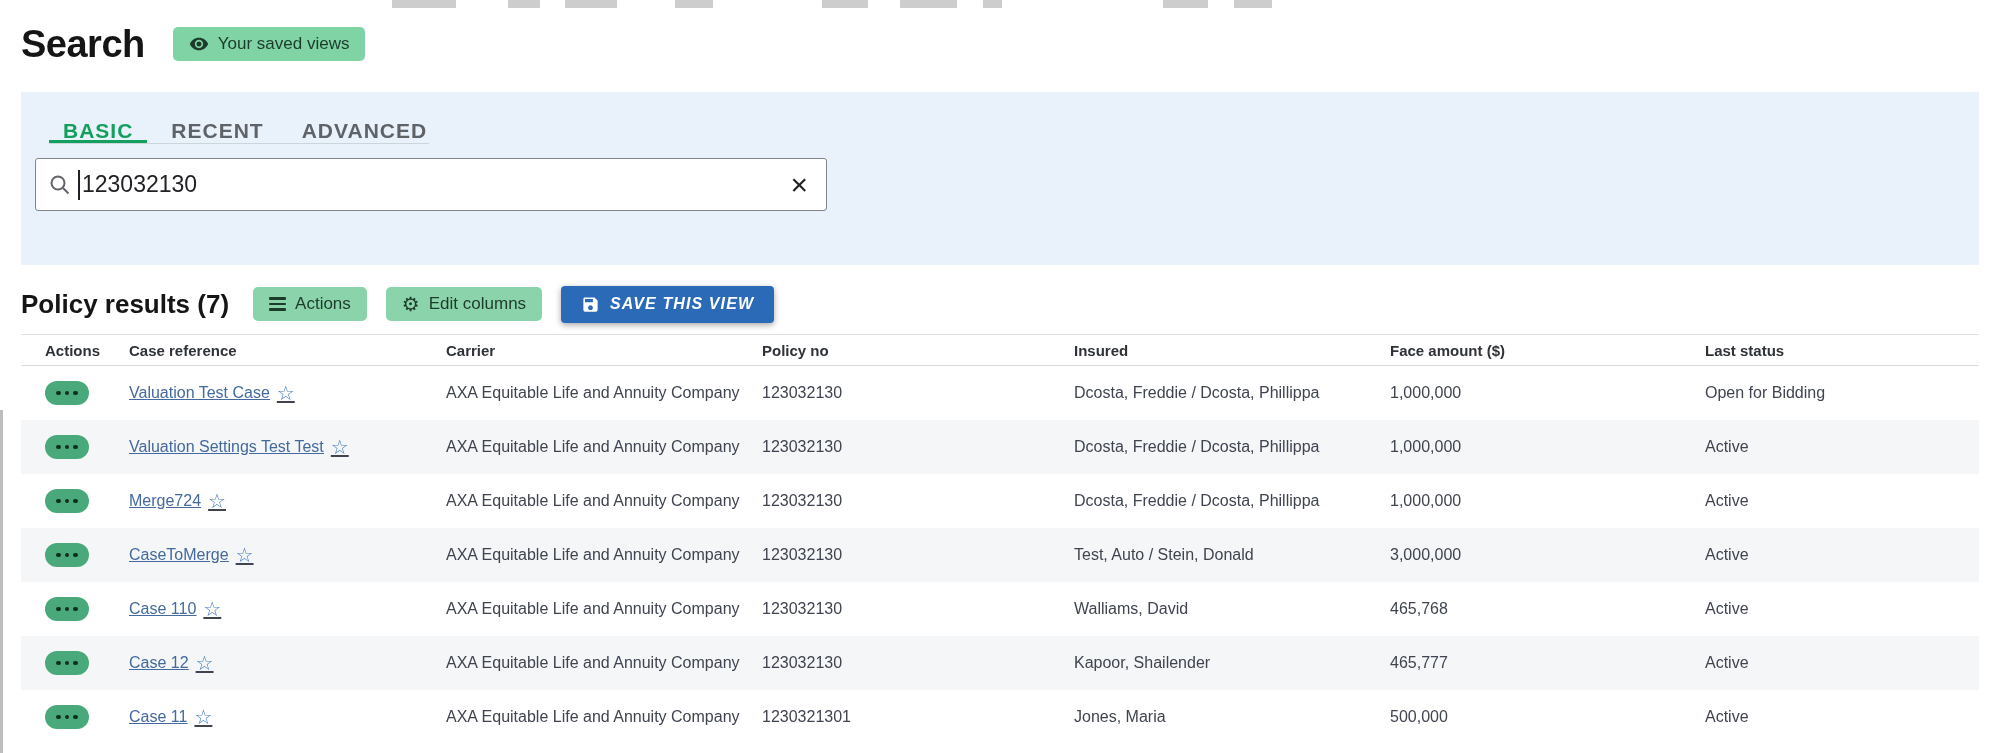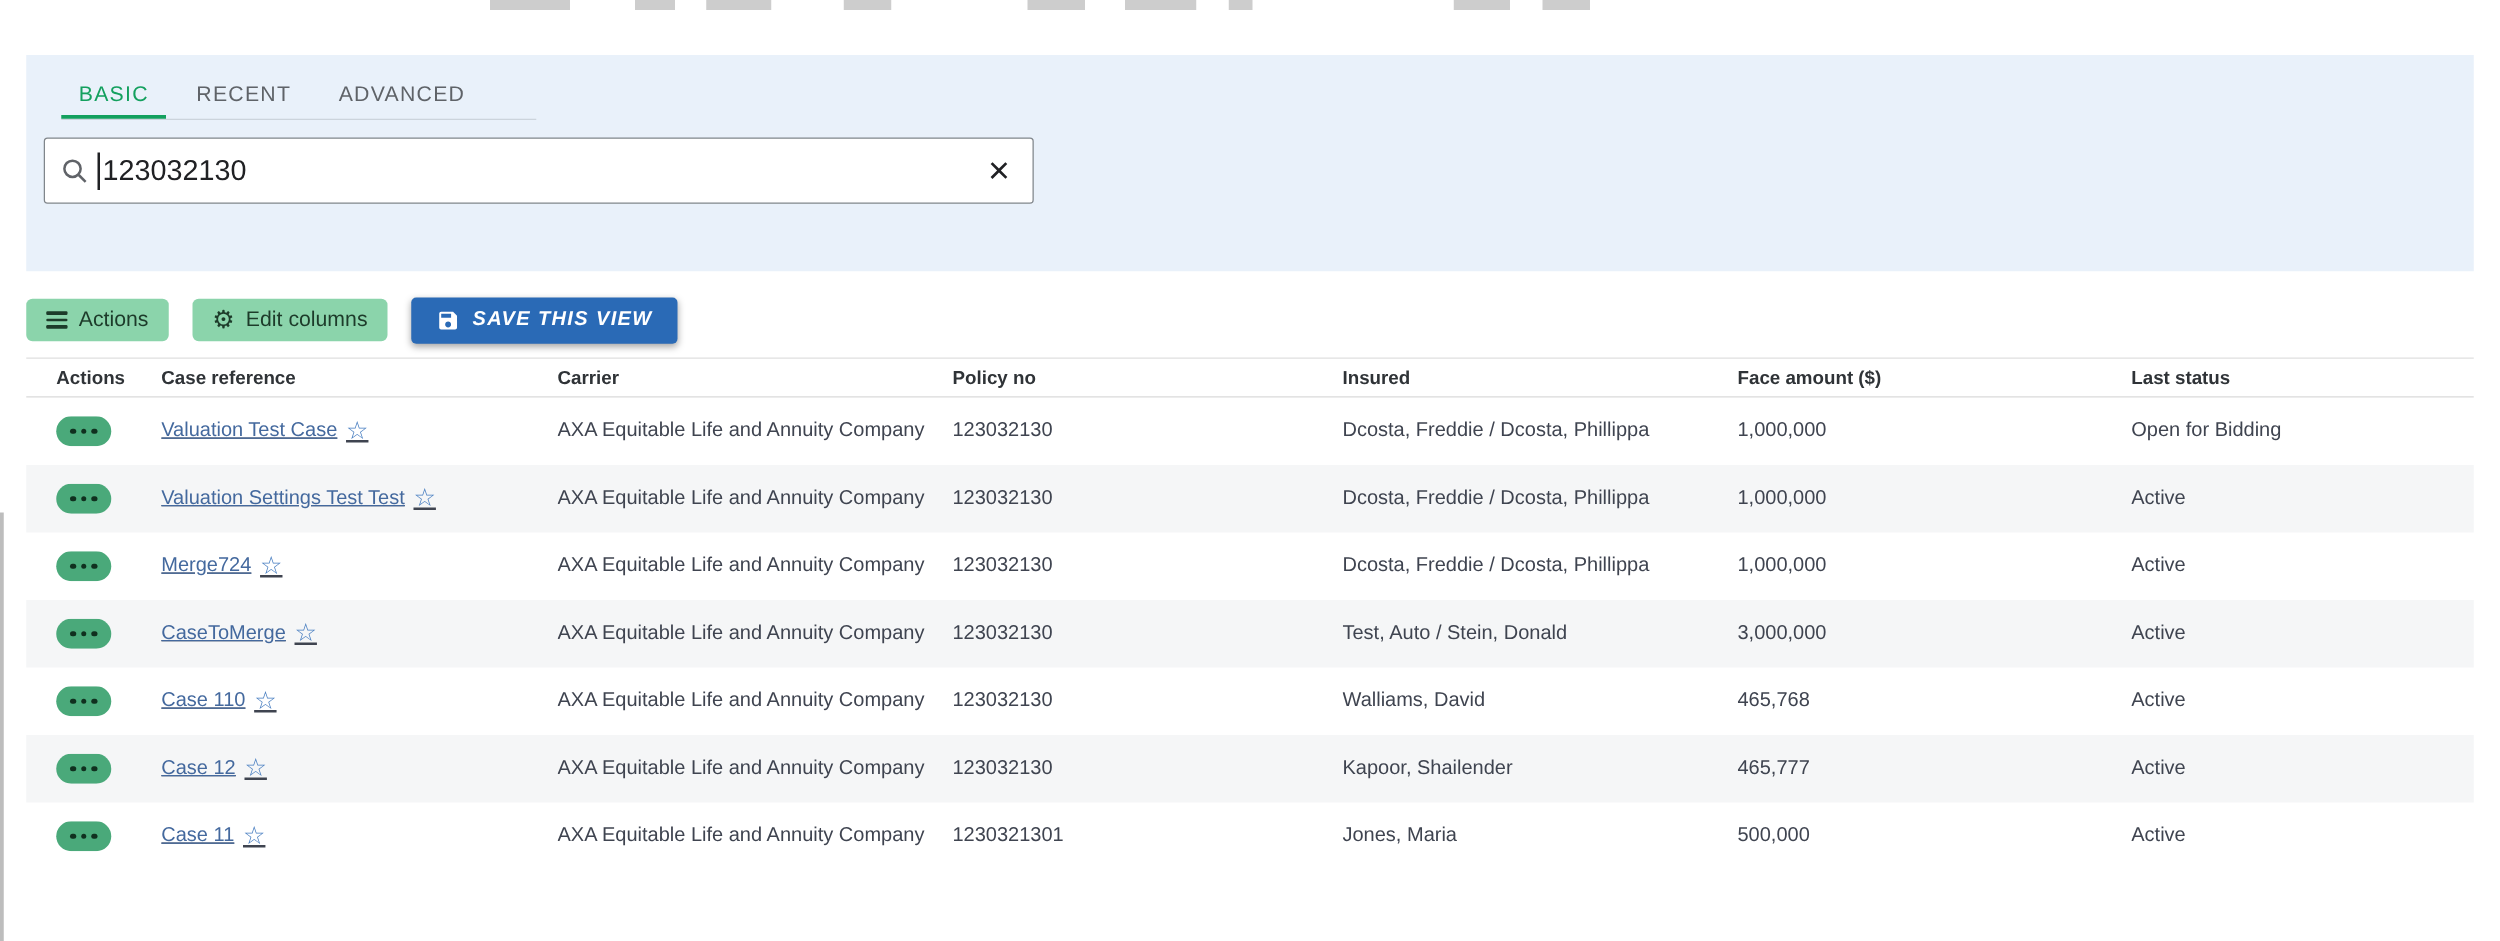--- a/index.html
+++ b/index.html
@@ -23,22 +23,22 @@
 
   .mint-pill { display:inline-flex; align-items:center; gap:9px; background:#8bd4ab; border:none;
     border-radius:5px; height:34px; padding:0 16px; font-family:inherit; font-size:17px;
     color:#1d3b2a; cursor:pointer; white-space:nowrap; }
   .saved-views { background:#7fd3a5; }
 
   
   .search-panel { margin-top:24px; width:1958px; height:173px; background:#e9f1fa; padding:12px 14px 0 14px; }
   .tabs { display:flex; align-items:stretch; height:40px; width:380px; margin-left:14px;
     border-bottom:1px solid #ccd4dc; }
-  .tab { display:flex; align-items:center; padding:0 14px; margin-right:10px; font-size:17px;
-    font-weight:400; letter-spacing:1px; color:#5f6368; cursor:pointer; }
+  .tab { display:flex; align-items:flex-end; padding:0 14px; margin-right:10px; font-size:21px;
+    font-weight:700; letter-spacing:1px; color:#5f6368; cursor:pointer; }
   .tab.active { color:#13a05e; box-shadow:inset 0 -3px 0 #13a05e; }
 
   .search-box { margin-top:14px; width:792px; height:53px; background:#fff; border:1px solid #80868b;
     border-radius:3px; display:flex; align-items:center; padding:0 10px 0 12px; }
   .magnifier { flex:0 0 auto; margin-right:6px; }
   .caret { width:2px; height:30px; background:#202124; margin-right:2px; }
   .query { font-size:23px; color:#202124; }
   .sb-spacer { flex:1; }
   .scope-btn { display:inline-flex; align-items:center; gap:7px; background:#27a061; border:none;
     border-radius:4px; height:37px; padding:0 14px; font-family:inherit; font-size:15px; font-weight:700;
@@ -89,20 +89,31 @@
     <span class="frag" style="left:900px;width:57px"></span>
     <span class="frag" style="left:983px;width:19px"></span>
     <span class="frag" style="left:1163px;width:45px"></span>
     <span class="frag" style="left:1234px;width:38px"></span>
   </div>
 
   <div class="left-scroll"></div>
 
   <div class="page">
 
+    <div class="title-row">
+      <h1 class="page-title">Search</h1>
+      <button class="mint-pill saved-views">
+        <span style="display:inline-flex;">
+          <svg width="20" height="20" viewBox="0 0 24 24">
+              <path fill="#1d3b2a" d="M12 4.5C7 4.5 2.73 7.61 1 12c1.73 4.39 6 7.5 11 7.5s9.27-3.11 11-7.5c-1.73-4.39-6-7.5-11-7.5zM12 17c-2.76 0-5-2.24-5-5s2.24-5 5-5 5 2.24 5 5-2.24 5-5 5zm0-8c-1.66 0-3 1.34-3 3s1.34 3 3 3 3-1.34 3-3-1.34-3-3-3z"></path>
+            </svg>
+        </span>
+        <span>Your saved views</span>
+      </button>
+    </div>
 
     <div class="search-panel">
       <div class="tabs">
         <div class="tab active">
           <span>BASIC</span>
         </div>
         <div class="tab">
           <span>RECENT</span>
         </div>
         <div class="tab">
@@ -120,20 +131,21 @@
         <span class="caret"></span>
         <span class="query">123032130</span>
         <span class="sb-spacer"></span>
         <button class="clear-btn">
           <span>×</span>
         </button>
       </div>
     </div>
 
     <div class="results-bar">
+      <h2 class="results-heading">Policy results (7)</h2>
       <button class="mint-pill">
         <span class="hamburger">
             <i></i>
             <i></i>
             <i></i>
           </span>
         <span>Actions</span>
       </button>
       <button class="mint-pill">
         <span class="gear">⚙</span>

